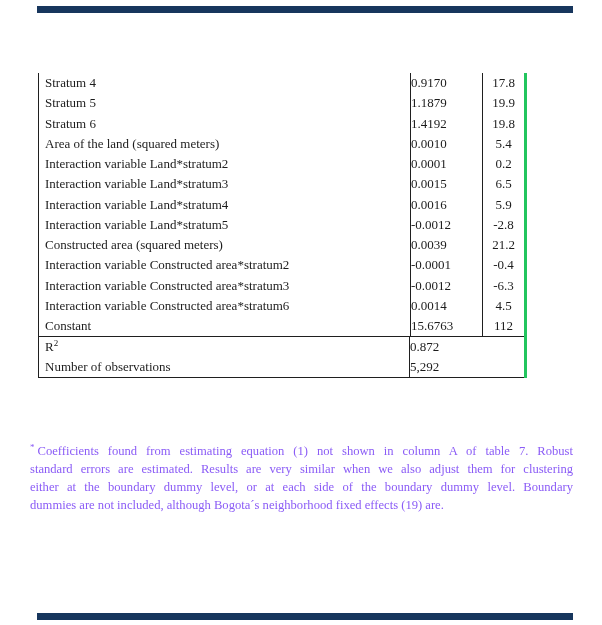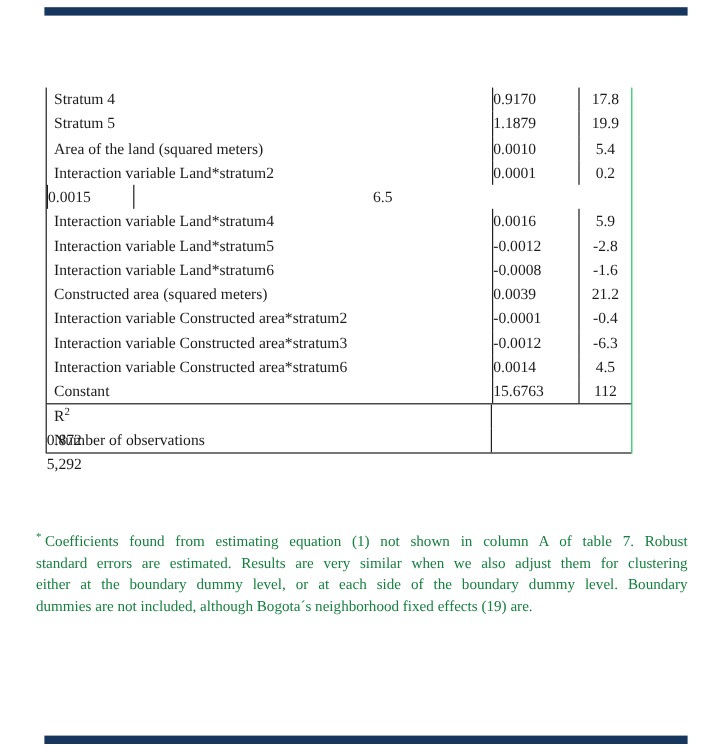--- a/index.html
+++ b/index.html
@@ -21,21 +21,21 @@
   }
   .edge-bar.top { top: 6px; }
   .edge-bar.bottom { top: 613px; }
 
   .tbl {
     position: absolute;
     left: 38px;
     top: 73px;
     width: 489px;
     border-left: 1px solid #1f1f1f;
-    border-right: 1px solid #22c55e;
+    border-right: 3px solid #22c55e;
     font-size: 13px;
   }
   .row {
     display: flex;
     height: 20.25px;
     line-height: 20.25px;
   }
   .cell-label {
     width: 371px;
     padding-left: 6px;
@@ -53,21 +53,20 @@
     text-align: center;
   }
   .stats {
     border-top: 1px solid #1f1f1f;
     border-bottom: 1px solid #1f1f1f;
   }
   .stat-row {
     display: flex;
     height: 20px;
     line-height: 20px;
-    flex-direction: column;
   }
   .stat-label {
     width: 371px;
     padding-left: 6px;
     border-right: 1px solid #1f1f1f;
     white-space: nowrap;
   }
   .stat-value {
     flex: 1;
   }
@@ -76,21 +75,21 @@
     line-height: 0;
     vertical-align: super;
   }
   .footnote {
     position: absolute;
     left: 30px;
     top: 442px;
     width: 543px;
     font-size: 12.6px;
     line-height: 18px;
-    color: #15803d;
+    color: #8b5cf6;
   }
   .fn-line {
     text-align: justify;
     text-align-last: justify;
     white-space: normal;
     height: 18px;
     overflow: hidden;
   }
   .fn-line.fn-last {
     text-align: left;
@@ -112,55 +111,56 @@
     <div class="cell-coef">0.9170</div>
     <div class="cell-tstat">17.8</div>
   </div>
 
   <div class="row">
     <div class="cell-label">Stratum 5</div>
     <div class="cell-coef">1.1879</div>
     <div class="cell-tstat">19.9</div>
   </div>
 
+  <div class="row">
+    <div class="cell-label">Stratum 6</div>
+    <div class="cell-coef">1.4192</div>
+    <div class="cell-tstat">19.8</div>
+  </div>
 
   <div class="row">
     <div class="cell-label">Area of the land (squared meters)</div>
     <div class="cell-coef">0.0010</div>
     <div class="cell-tstat">5.4</div>
   </div>
 
   <div class="row">
     <div class="cell-label">Interaction variable Land*stratum2</div>
     <div class="cell-coef">0.0001</div>
     <div class="cell-tstat">0.2</div>
   </div>
 
   <div class="row">
+    <div class="cell-label">Interaction variable Land*stratum3</div>
     <div class="cell-coef">0.0015</div>
     <div class="cell-tstat">6.5</div>
   </div>
 
   <div class="row">
     <div class="cell-label">Interaction variable Land*stratum4</div>
     <div class="cell-coef">0.0016</div>
     <div class="cell-tstat">5.9</div>
   </div>
 
   <div class="row">
     <div class="cell-label">Interaction variable Land*stratum5</div>
     <div class="cell-coef">-0.0012</div>
     <div class="cell-tstat">-2.8</div>
   </div>
 
-  <div class="row">
-    <div class="cell-label">Interaction variable Land*stratum6</div>
-    <div class="cell-coef">-0.0008</div>
-    <div class="cell-tstat">-1.6</div>
-  </div>
 
   <div class="row">
     <div class="cell-label">Constructed area (squared meters)</div>
     <div class="cell-coef">0.0039</div>
     <div class="cell-tstat">21.2</div>
   </div>
 
   <div class="row">
     <div class="cell-label">Interaction variable Constructed area*stratum2</div>
     <div class="cell-coef">-0.0001</div>

